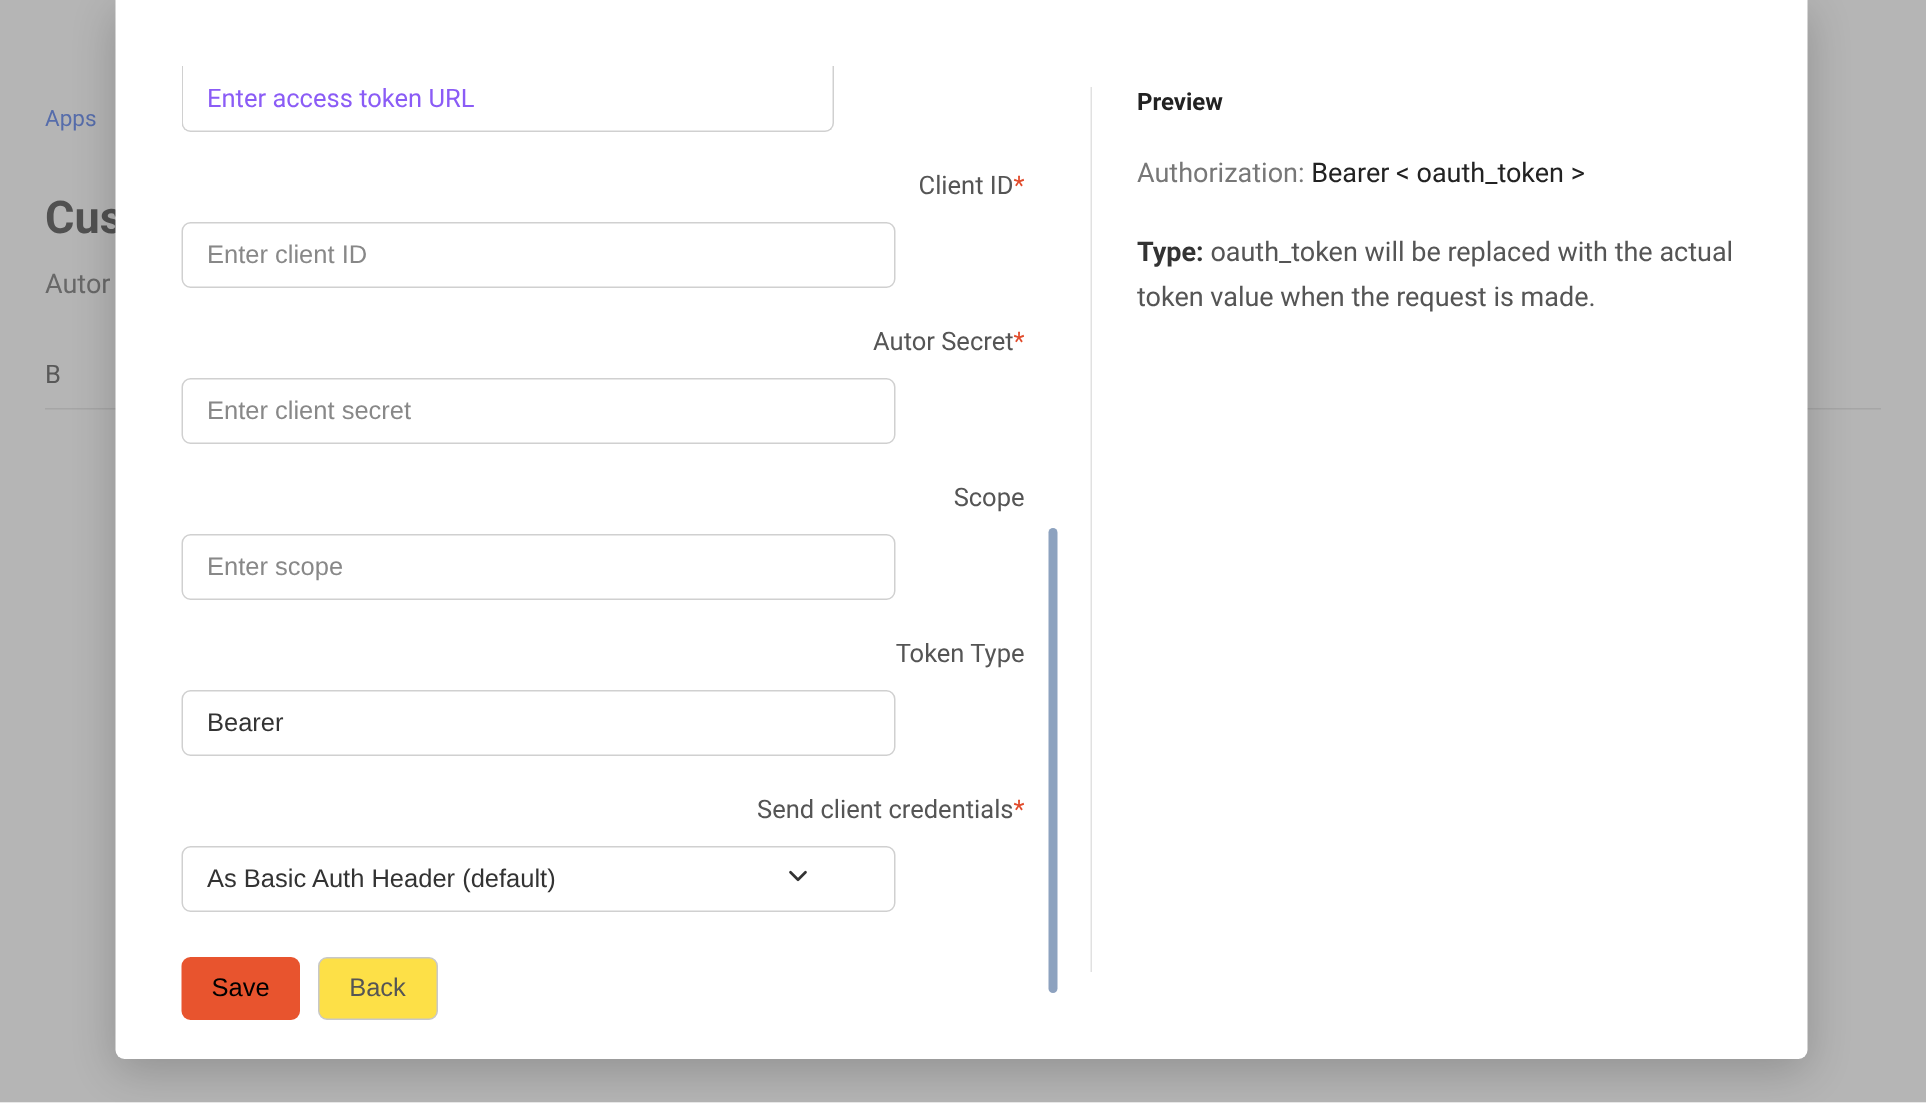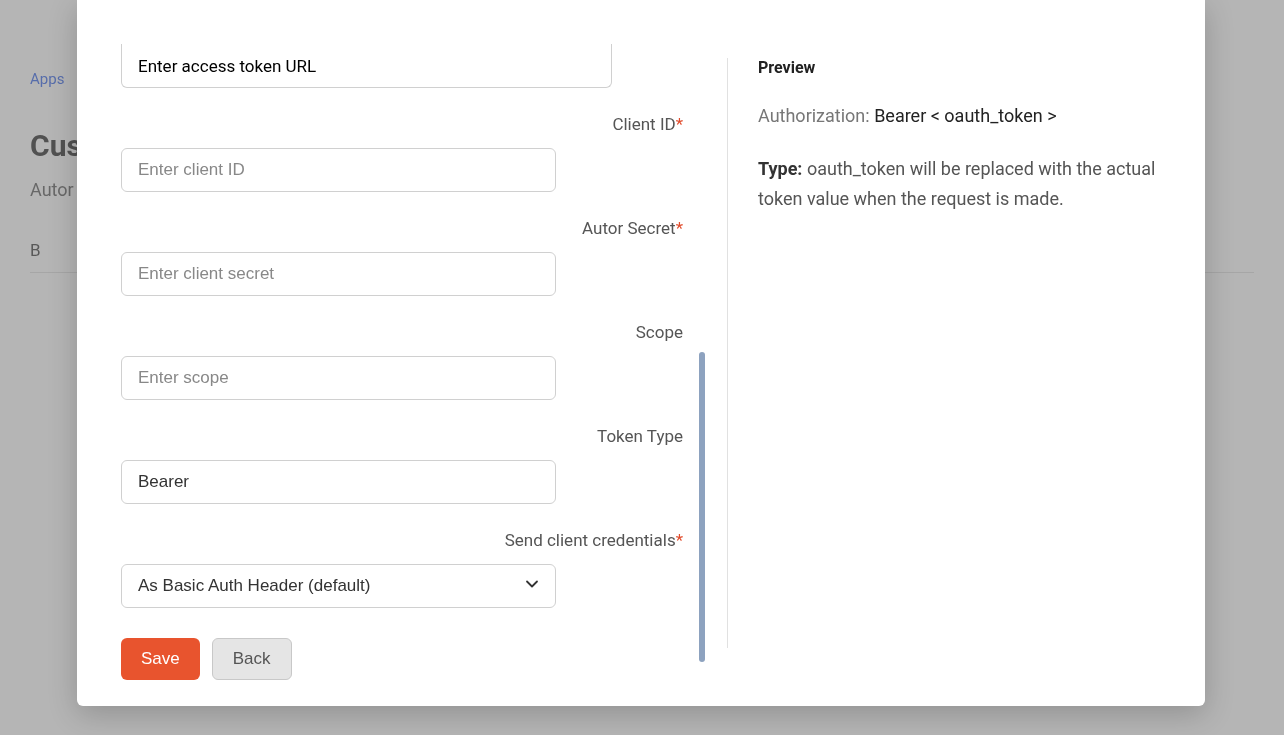--- a/index.html
+++ b/index.html
@@ -9,29 +9,29 @@
 .bg-breadcrumb { color: #2e5fe8; font-size: 15px; margin-bottom: 40px; }
 .bg-title { font-size: 30px; font-weight: 700; color: #222; margin-bottom: 16px; }
 .bg-sub { font-size: 18px; color: #555; margin-bottom: 40px; }
 .bg-tab { font-size: 17px; color: #333; padding-bottom: 12px; border-bottom: 1px solid #ddd; }
 .modal { position: absolute; left: 77px; top: 0; width: 1128px; height: 706px; background: #fff; border-radius: 0 0 6px 6px; box-shadow: 0 8px 30px rgba(0,0,0,0.2); display: flex; overflow: hidden; }
 .form-pane { width: 650px; padding: 0 44px 28px 44px; position: relative; overflow: hidden; }
 .form-scroll { position: relative; height: 100%; }
 .field { margin-bottom: 26px; }
 .field-label { font-size: 17px; color: #555; margin-bottom: 14px; display: block; text-align: right; }
 .req { color: #e14b2b; }
-.field-input { width: 435px; height: 44px; border: 1px solid #d0d0d0; border-radius: 6px; padding: 0 16px; font-size: 17px; color: #333; background: #fff; outline: none; }
+.field-input { width: 476px; height: 44px; border: 1px solid #d0d0d0; border-radius: 6px; padding: 0 16px; font-size: 17px; color: #333; background: #fff; outline: none; }
 .field-input::placeholder { color: #888; }
 .select-wrap { position: relative; width: 435px; }
 .select-chevron { position: absolute; right: 16px; top: 50%; transform: translateY(-50%); pointer-events: none; }
-.top-partial { width: 491px; height: 44px; border: 1px solid #d0d0d0; border-top: none; border-radius: 0 0 6px 6px; padding: 0 16px; font-size: 17px; color: #000000; background: #fff; display: flex; align-items: center; margin-bottom: 26px; margin-top: 44px; text-align: center; }
+.top-partial { width: 435px; height: 44px; border: 1px solid #d0d0d0; border-top: none; border-radius: 0 0 6px 6px; padding: 0 16px; font-size: 17px; color: #8b5cf6; background: #fff; display: flex; align-items: center; margin-bottom: 26px; margin-top: 44px; text-align: center; }
 .btn-row { display: flex; gap: 12px; margin-top: 30px; }
 .btn { height: 42px; padding: 0 20px; border-radius: 6px; font-size: 17px; cursor: pointer; border: none; }
-.btn-primary { background: #e8542e; color: #ffffff; }
-.btn-secondary { background: #e5e5e5; color: #555; border: 1px solid #c8c8c8; }
+.btn-primary { background: #e8542e; color: #000000; }
+.btn-secondary { background: #fde047; color: #555; border: 1px solid #c8c8c8; }
 .scrollbar-track { position: absolute; right: -22px; top: 308px; width: 6px; height: 310px; background: #8da2bf; border-radius: 3px; }
 .divider { width: 1px; background: #e1e1e1; margin: 58px 0; }
 .preview-pane { flex: 1; padding: 58px 40px 0 30px; }
 .preview-title { font-size: 16px; font-weight: 700; color: #222; margin-bottom: 28px; }
 .preview-line { font-size: 18px; color: #222; margin-bottom: 28px; }
 .preview-line .dim { color: #777; }
 .preview-note { font-size: 18px; color: #555; line-height: 1.65; }
 .preview-note b { font-weight: 700; color: #333; }
 </style>
 </head>

